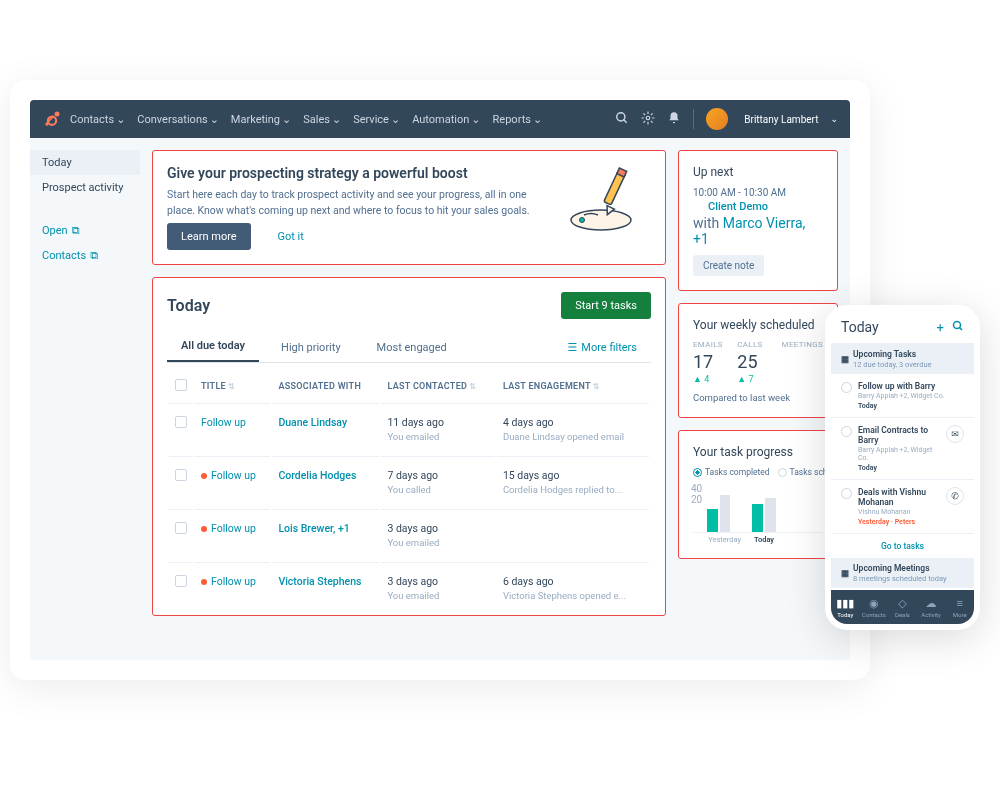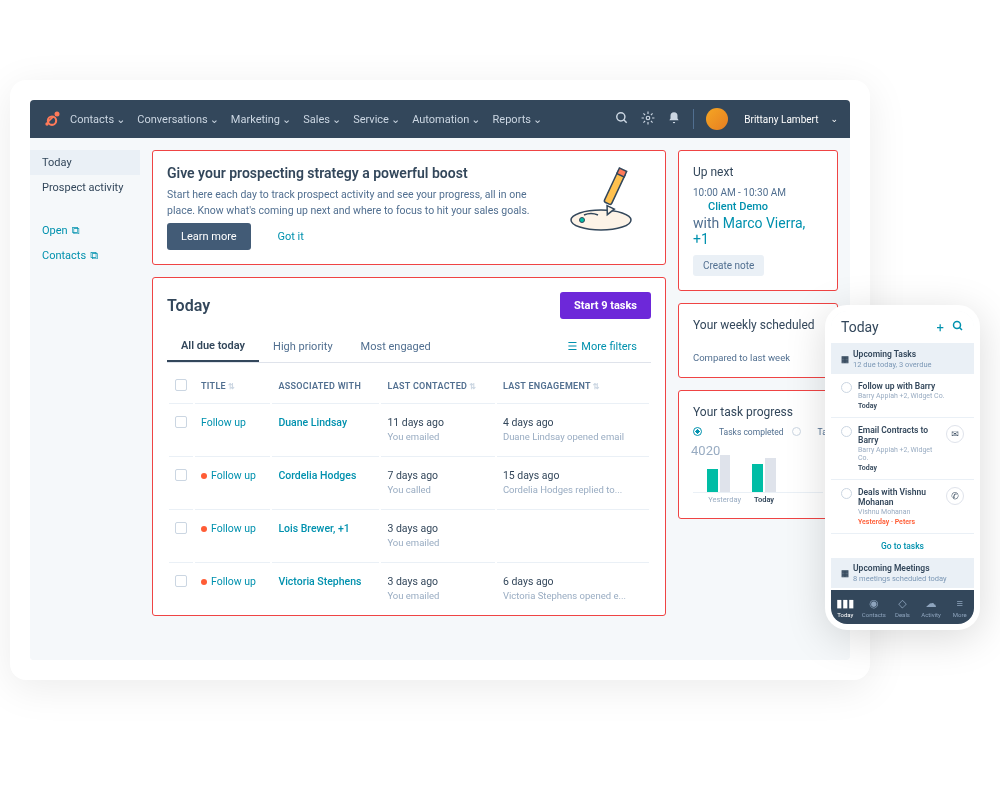--- a/index.html
+++ b/index.html
@@ -23,26 +23,26 @@
 .left-col{flex:1;min-width:0}
 .right-col{width:160px}
 .card{background:#fff;border:1px solid #ef4444;border-radius:3px;padding:14px;margin-bottom:12px}
 .banner{display:flex;gap:12px}
 .banner-text{flex:1}
 .banner h2{font-size:14px;font-weight:600;margin-bottom:6px}
 .banner p{font-size:10.5px;color:#516f90;line-height:1.5;margin-bottom:4px}
 .btn{padding:7px 14px;border-radius:3px;font-size:11px;cursor:pointer;border:none}
 .btn-dark{background:#425b76;color:#fff}
 .btn-link{background:none;color:#0091ae;margin-left:10px}
-.btn-orange{background:#6d28d9;color:#fff;font-weight:700}
+.btn-orange{background:#15803d;color:#fff;font-weight:400}
 .btn-grey{background:#eaf0f6;color:#516f90;font-size:10px;padding:5px 10px}
 .illus{width:90px;height:70px;display:flex;align-items:center;justify-content:center}
 .today-head{display:flex;justify-content:space-between;align-items:center;margin-bottom:12px}
 .today-head h2{font-size:16px;font-weight:600}
-.tabs{display:flex;border-bottom:1px solid #dfe3eb;gap:0;align-items:center}
+.tabs{display:flex;border-bottom:1px solid #dfe3eb;gap:8px;align-items:flex-end}
 .tab{padding:8px 14px;font-size:11px;color:#516f90;cursor:pointer}
 .tab.active{border-bottom:2px solid #33475b;color:#33475b;font-weight:600}
 .more-filters{margin-left:auto;color:#0091ae;font-size:11px;cursor:pointer;padding:8px 14px;display:flex;align-items:center;gap:4px}
 .table{width:100%;margin-top:6px}
 .table th{text-align:left;font-size:9px;font-weight:600;color:#516f90;padding:8px 6px;text-transform:uppercase;letter-spacing:0.3px}
 .table td{padding:12px 6px;border-top:1px solid #eaf0f6;font-size:10.5px;vertical-align:top}
 .check{width:12px;height:12px;border:1.5px solid #cbd6e2;border-radius:2px;display:inline-block}
 .title-link{color:#0091ae;font-weight:400;cursor:pointer}
 .priority-dot{display:inline-block;width:6px;height:6px;border-radius:50%;background:#ff5c35;margin-right:4px}
 .assoc{color:#0091ae;font-weight:500;cursor:pointer}
@@ -51,27 +51,27 @@
 .right-col h3{font-size:12px;font-weight:400;margin-bottom:8px}
 .upnext-time{color:#516f90;font-size:10px}
 .upnext-title{color:#0091ae;font-weight:500;font-size:11px;margin:2px 15px}
 .upnext-with{font-size:14px;color:#516f90}
 .upnext-with a{color:#0091ae}
 .stats{display:flex;gap:12px;margin-top:6px}
 .stat{text-align:left;flex:1}
 .stat-label{font-size:8px;color:#99acc2;text-transform:uppercase;letter-spacing:0.3px}
 .stat-val{font-size:18px;font-weight:400;color:#33475b;margin:2px 0}
 .stat-delta{font-size:9px;color:#00bda5}
-.compared{font-size:9.5px;color:#516f90;margin-top:20px}
+.compared{font-size:9.5px;color:#516f90;margin-top:8px}
 .radio-row{display:flex;gap:8px;font-size:8.5px;color:#516f90;margin:6px 0}
-.radio-item{display:flex;align-items:flex-start;gap:17px;white-space:nowrap}
+.radio-item{display:flex;align-items:flex-end;gap:3px;white-space:nowrap}
 .radio-dot{width:9px;height:9px;border-radius:50%;border:1.5px solid #cbd6e2;display:inline-block}
 .radio-dot.on{border-color:#0091ae;background:radial-gradient(circle,#0091ae 40%,transparent 45%)}
 .chart{height:50px;display:flex;align-items:flex-end;gap:6px;margin-top:4px;border-bottom:1px solid #eaf0f6;position:relative}
-.chart-y{position:absolute;left:-2px;top:0;height:100%;display:flex;flex-direction:row;justify-content:flex-start;font-size:13px;color:#99acc2}
+.chart-y{position:absolute;left:-2px;top:0;height:100%;display:flex;flex-direction:column;justify-content:flex-start;font-size:10px;color:#99acc2}
 .bar-group{flex:1;display:flex;gap:2px;align-items:flex-end;height:100%;padding:0 2px;margin-left:12px}
 .bar{flex:1}
 .bar.teal{background:#00bda5}
 .bar.grey{background:#dfe3eb}
 .chart-x{display:flex;font-size:7.5px;color:#99acc2;margin-top:2px;margin-left:12px}
 .chart-x span{flex:1;text-align:center}
 
 .phone{position:absolute;right:20px;top:305px;width:155px;height:325px;background:#fff;border-radius:22px;box-shadow:0 8px 40px rgba(0,0,0,0.15);overflow:hidden;border:6px solid #fff}
 .phone-screen{width:100%;height:100%;background:#f5f8fa;font-size:8px;color:#33475b;overflow:hidden;border-radius:16px}
 .phone-head{display:flex;justify-content:space-between;align-items:center;padding:8px 10px;background:#fff;border-bottom:1px solid #eaf0f6}
@@ -263,20 +263,35 @@
       <div class="card">
         <h3>Up next</h3>
         <div class="upnext-time">10:00 AM - 10:30 AM</div>
         <div class="upnext-title">Client Demo</div>
         <div class="upnext-with"><span>with </span><a>Marco Vierra, +1</a></div>
         <button class="btn btn-grey" style="margin-top:8px">Create note</button>
       </div>
 
       <div class="card">
         <h3>Your weekly scheduled</h3>
+        <div class="stats">
+          <div class="stat">
+            <div class="stat-label">EMAILS</div>
+            <div class="stat-val">17</div>
+            <div class="stat-delta">▲ 4</div>
+          </div>
+          <div class="stat">
+            <div class="stat-label">CALLS</div>
+            <div class="stat-val">25</div>
+            <div class="stat-delta">▲ 7</div>
+          </div>
+          <div class="stat">
+            <div class="stat-label">MEETINGS</div>
+          </div>
+        </div>
         <div class="compared">Compared to last week</div>
       </div>
 
       <div class="card" style="overflow:hidden">
         <h3>Your task progress</h3>
         <div class="radio-row">
           <span class="radio-item">
                   <span class="radio-dot on"></span>
                   <span>Tasks completed</span>
                 </span>

